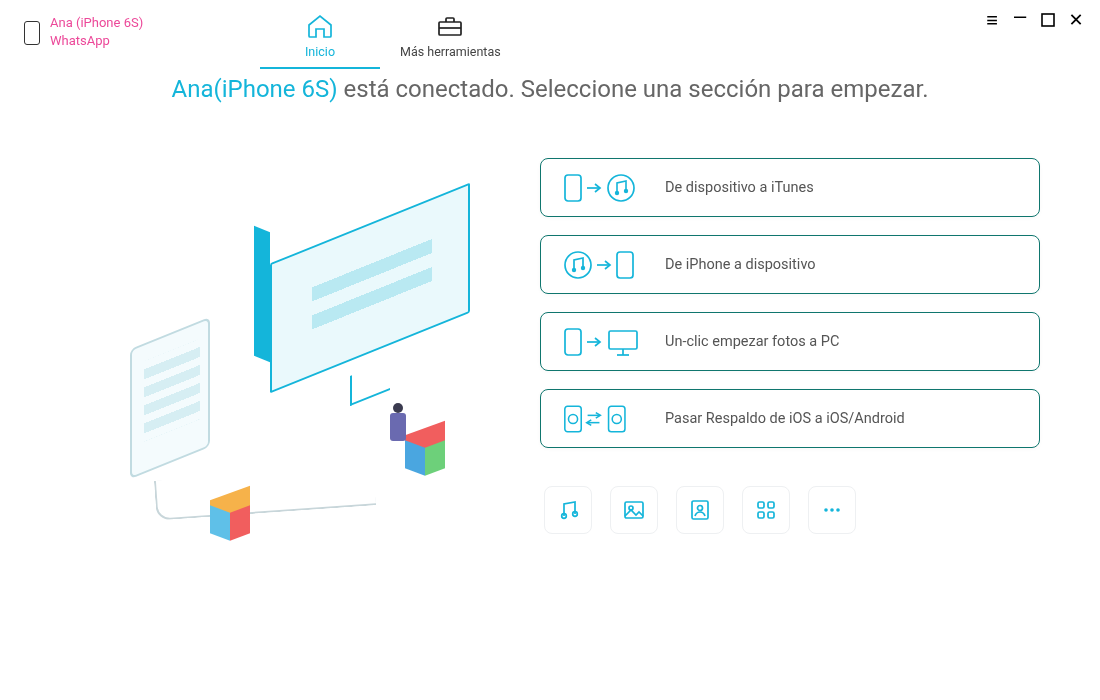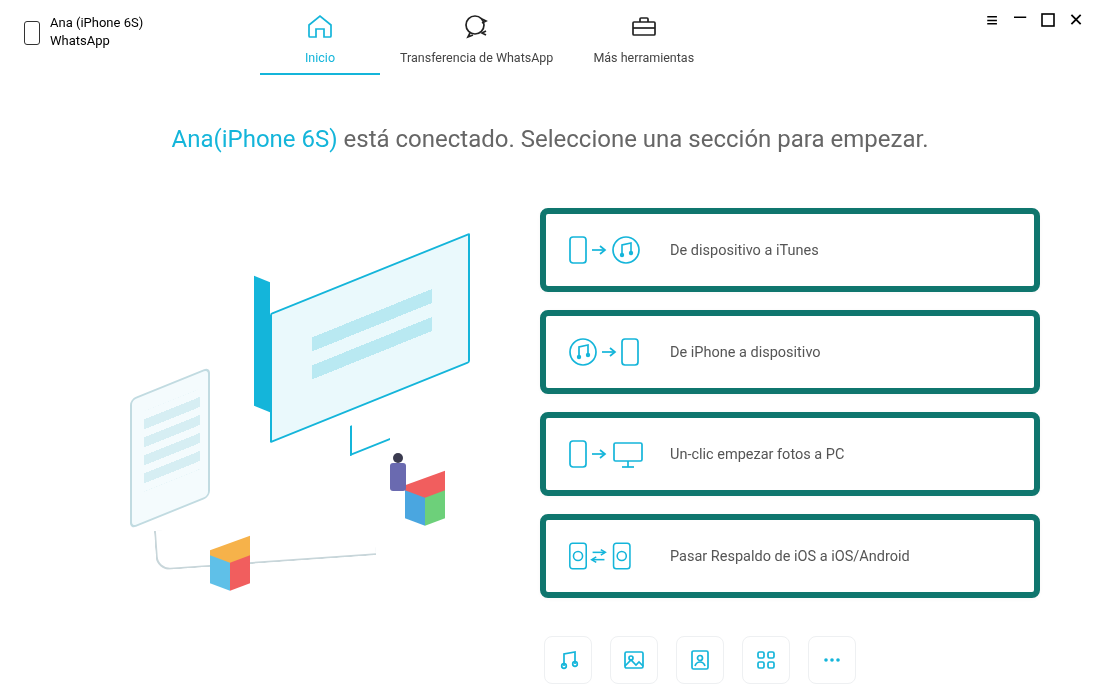--- a/index.html
+++ b/index.html
@@ -1,36 +1,36 @@
 <!DOCTYPE html>
 <html><head>
 <meta charset="utf-8">
 <style>
 *{margin:0;padding:0;box-sizing:border-box;font-family:-apple-system,BlinkMacSystemFont,"Segoe UI",Roboto,Arial,sans-serif}
 body{width:1100px;height:700px;background:#fff;overflow:hidden;position:relative}
 .topbar{height:75px;display:flex;align-items:flex-start;padding:0 14px;position:relative}
 .device-pill{display:flex;align-items:center;gap:10px;padding:14px 0 0 10px;min-width:220px}
 .device-pill .ico{width:16px;height:24px;border:1.4px solid #333;border-radius:3px;flex-shrink:0;margin-top:2px}
-.device-pill .txt{font-size:13px;line-height:1.35;color:#000000}
+.device-pill .txt{font-size:13px;line-height:1.35;color:#ec4899}
 .nav{display:flex;gap:0;position:absolute;left:260px;top:0}
 .nav-item{display:flex;flex-direction:column;align-items:center;justify-content:flex-start;padding:12px 20px 0;min-width:100px;cursor:pointer}
 .nav-item.first{min-width:120px}
 .nav-item .ni{height:28px;display:flex;align-items:center;justify-content:center}
-.nav-item .nl{font-size:12.5px;color:#444;margin-top:10px;text-align:center;white-space:nowrap}
+.nav-item .nl{font-size:12.5px;color:#444;margin-top:4px;text-align:center;white-space:nowrap}
 .nav-item.active .nl{color:#14b5da}
 .nav-item.active{border-bottom:2px solid #14b5da;padding-bottom:8px}
 .nav-item.active svg{stroke:#14b5da}
 .win-ctrl{position:absolute;right:14px;top:10px;display:flex;gap:8px;align-items:center}
 .win-ctrl span{width:20px;height:20px;display:flex;align-items:center;justify-content:center;font-size:18px;cursor:pointer;color:#000;font-family:Arial}
-.hero{text-align:center;font-size:24px;font-weight:400;color:#666;margin-top:50px}
+.hero{text-align:center;font-size:24px;font-weight:400;color:#666;}
 .hero .accent{color:#14b5da}
 .main{display:flex;padding:40px 60px 0 60px;gap:30px}
 .illu{flex:0 0 450px;height:400px;position:relative}
 .cards{flex:1;display:flex;flex-direction:column;gap:18px;padding-top:15px}
-.card{height:84px;border:6px solid #0f766e;border-radius:8px;display:flex;align-items:center;padding:0 22px;gap:20px;cursor:pointer;box-shadow:0 1px 4px rgba(0,0,0,.03)}
+.card{height:59px;border:1px solid #0f766e;border-radius:8px;display:flex;align-items:center;padding:0 22px;gap:20px;cursor:pointer;box-shadow:0 1px 4px rgba(0,0,0,.03)}
 .card .ci{width:82px;height:34px;flex-shrink:0;display:flex;align-items:center;justify-content:flex-start}
 .card .cl{font-size:14.5px;color:#555}
 .quick{display:flex;gap:18px;margin-top:20px;padding-left:4px}
 .quick-btn{width:48px;height:48px;border:1px solid #eef0f2;border-radius:8px;display:flex;align-items:center;justify-content:center;cursor:pointer;color:#14b5da}
 
 .iso-monitor{position:absolute;left:210px;top:80px;width:200px;height:170px}
 .iso-monitor .screen{width:200px;height:130px;background:#eaf9fc;border:2px solid #14b5da;transform:skewY(-22deg);position:absolute;top:0;left:0;border-radius:2px}
 .iso-monitor .screen:after{content:"";position:absolute;left:40px;top:25px;width:120px;height:70px;background:linear-gradient(transparent 0 20%,#b9e9f2 20% 40%,transparent 40% 60%,#b9e9f2 60% 80%,transparent 80% 100%)}
 .iso-monitor .side{width:16px;height:130px;background:#14b5da;transform:skewY(22deg);position:absolute;left:-16px;top:6px}
 .iso-monitor .stand{position:absolute;left:80px;top:145px;width:40px;height:30px;border-bottom:2px solid #14b5da;border-left:2px solid #14b5da;transform:skewY(-22deg)}
@@ -64,31 +64,20 @@
 
   <div class="nav">
     <div class="nav-item first active">
       <div class="ni">
         <svg width="28" height="26" viewBox="0 0 28 26" fill="none" stroke="#14b5da" stroke-width="1.7">
             <path d="M3 12 14 3l11 9v11a1 1 0 0 1-1 1h-6v-8h-8v8H4a1 1 0 0 1-1-1V12z"></path>
           </svg>
       </div>
       <div class="nl">Inicio</div>
     </div>
-    <div class="nav-item" style="min-width:180px">
-      <div class="ni">
-        <svg width="30" height="26" viewBox="0 0 30 26" fill="none" stroke="#222" stroke-width="1.7">
-            <circle cx="13" cy="12" r="9"></circle>
-            <path d="M8 20l-2 4 5-2"></path>
-            <path d="M20 6l4 2-4 2"></path>
-            <path d="M24 18l-4 2 4 2"></path>
-          </svg>
-      </div>
-      <div class="nl">Transferencia de WhatsApp</div>
-    </div>
     <div class="nav-item" style="min-width:130px">
       <div class="ni">
         <svg width="28" height="24" viewBox="0 0 28 24" fill="none" stroke="#222" stroke-width="1.7">
             <rect x="3" y="8" width="22" height="13" rx="1"></rect>
             <path d="M3 14h22"></path>
             <path d="M10 8V5a1 1 0 0 1 1-1h6a1 1 0 0 1 1 1v3"></path>
           </svg>
       </div>
       <div class="nl">Más herramientas</div>
     </div>

